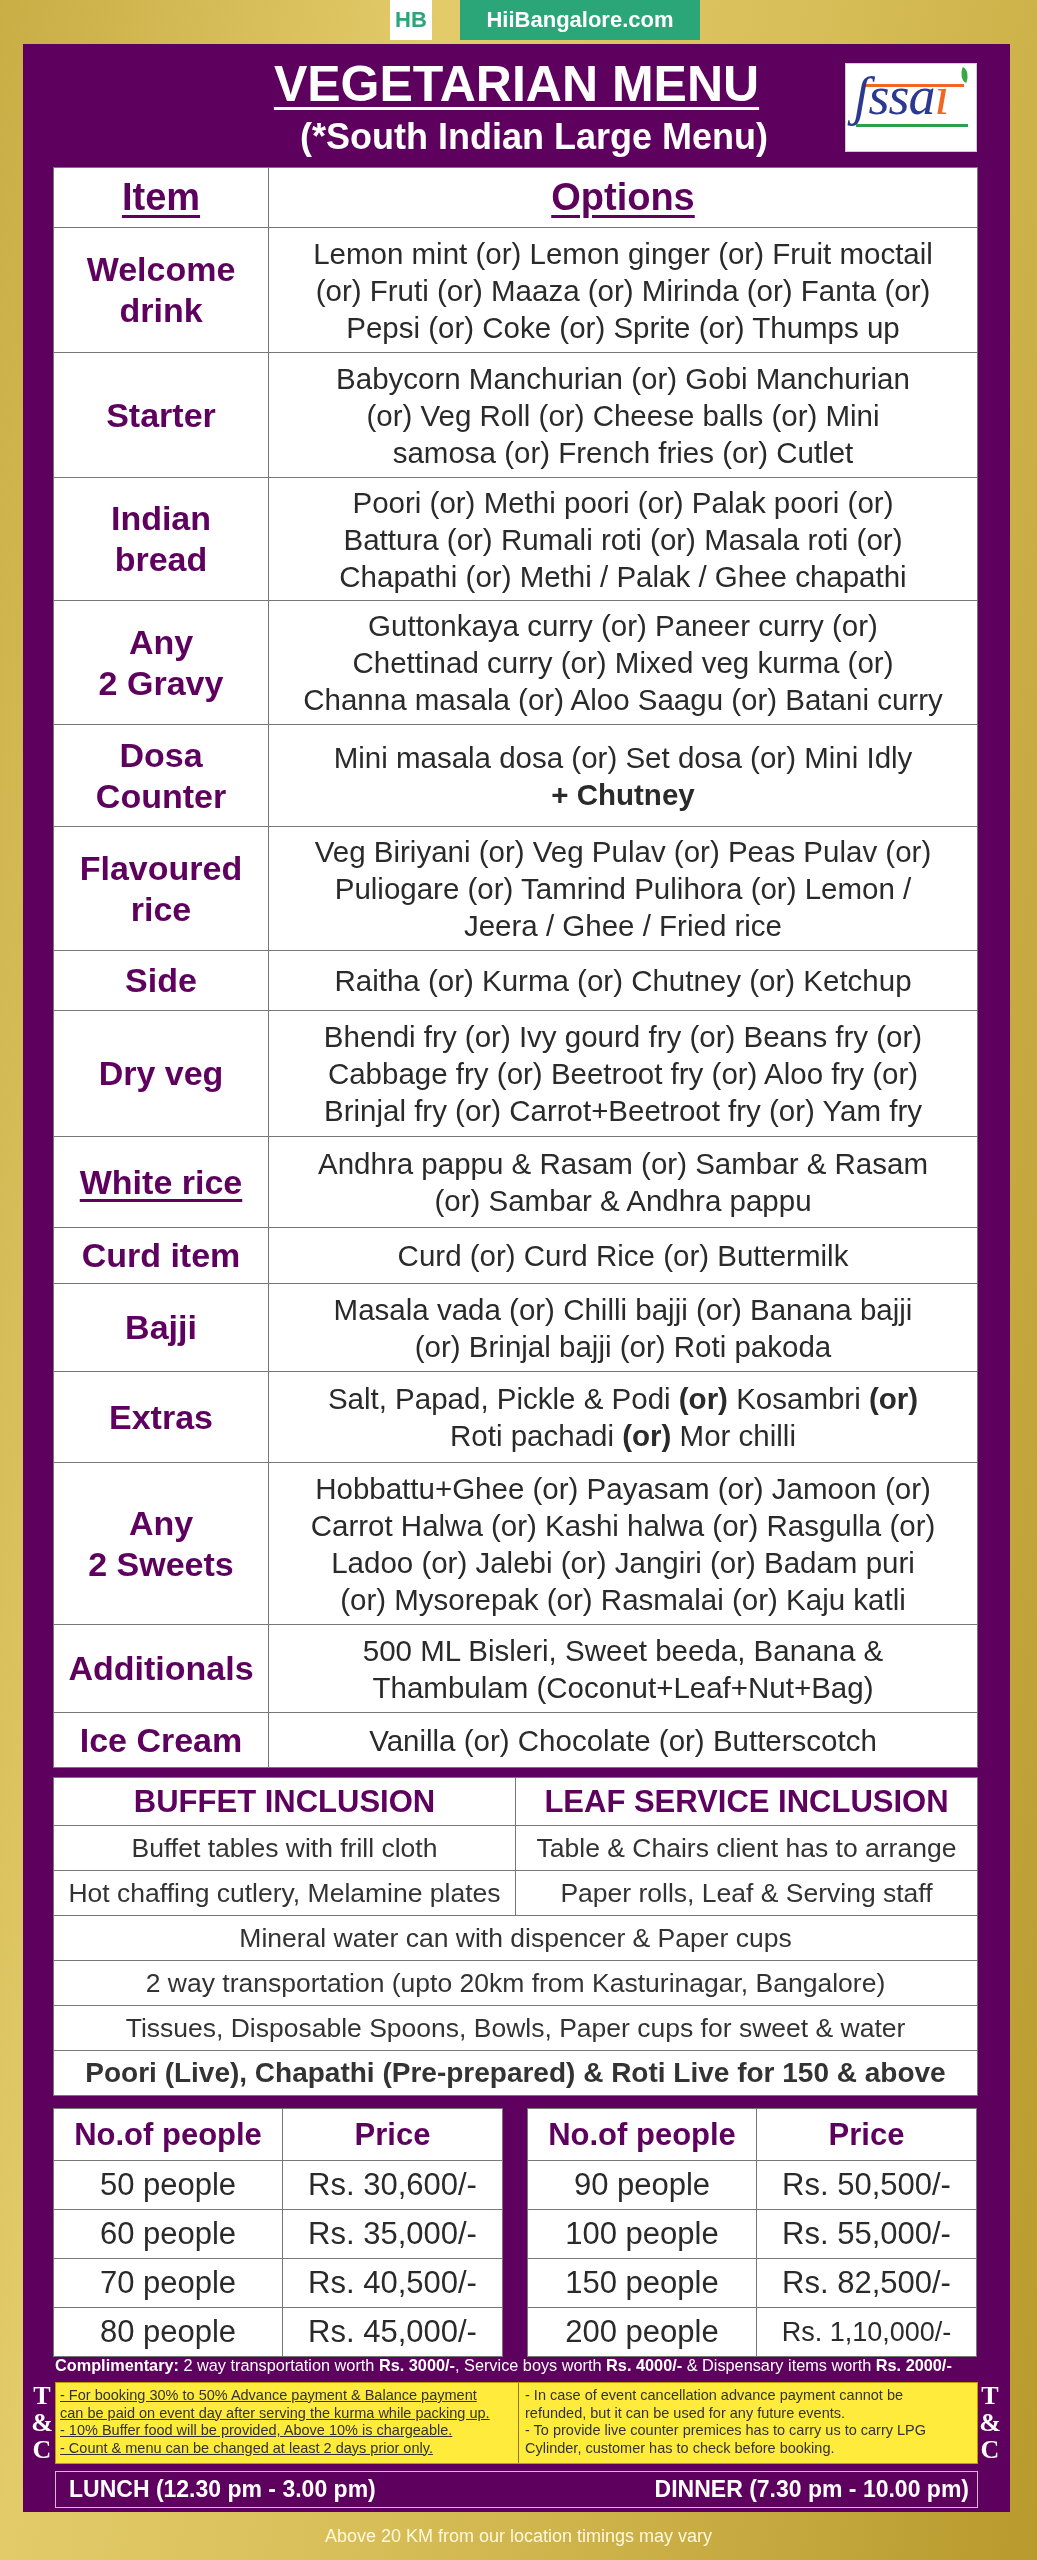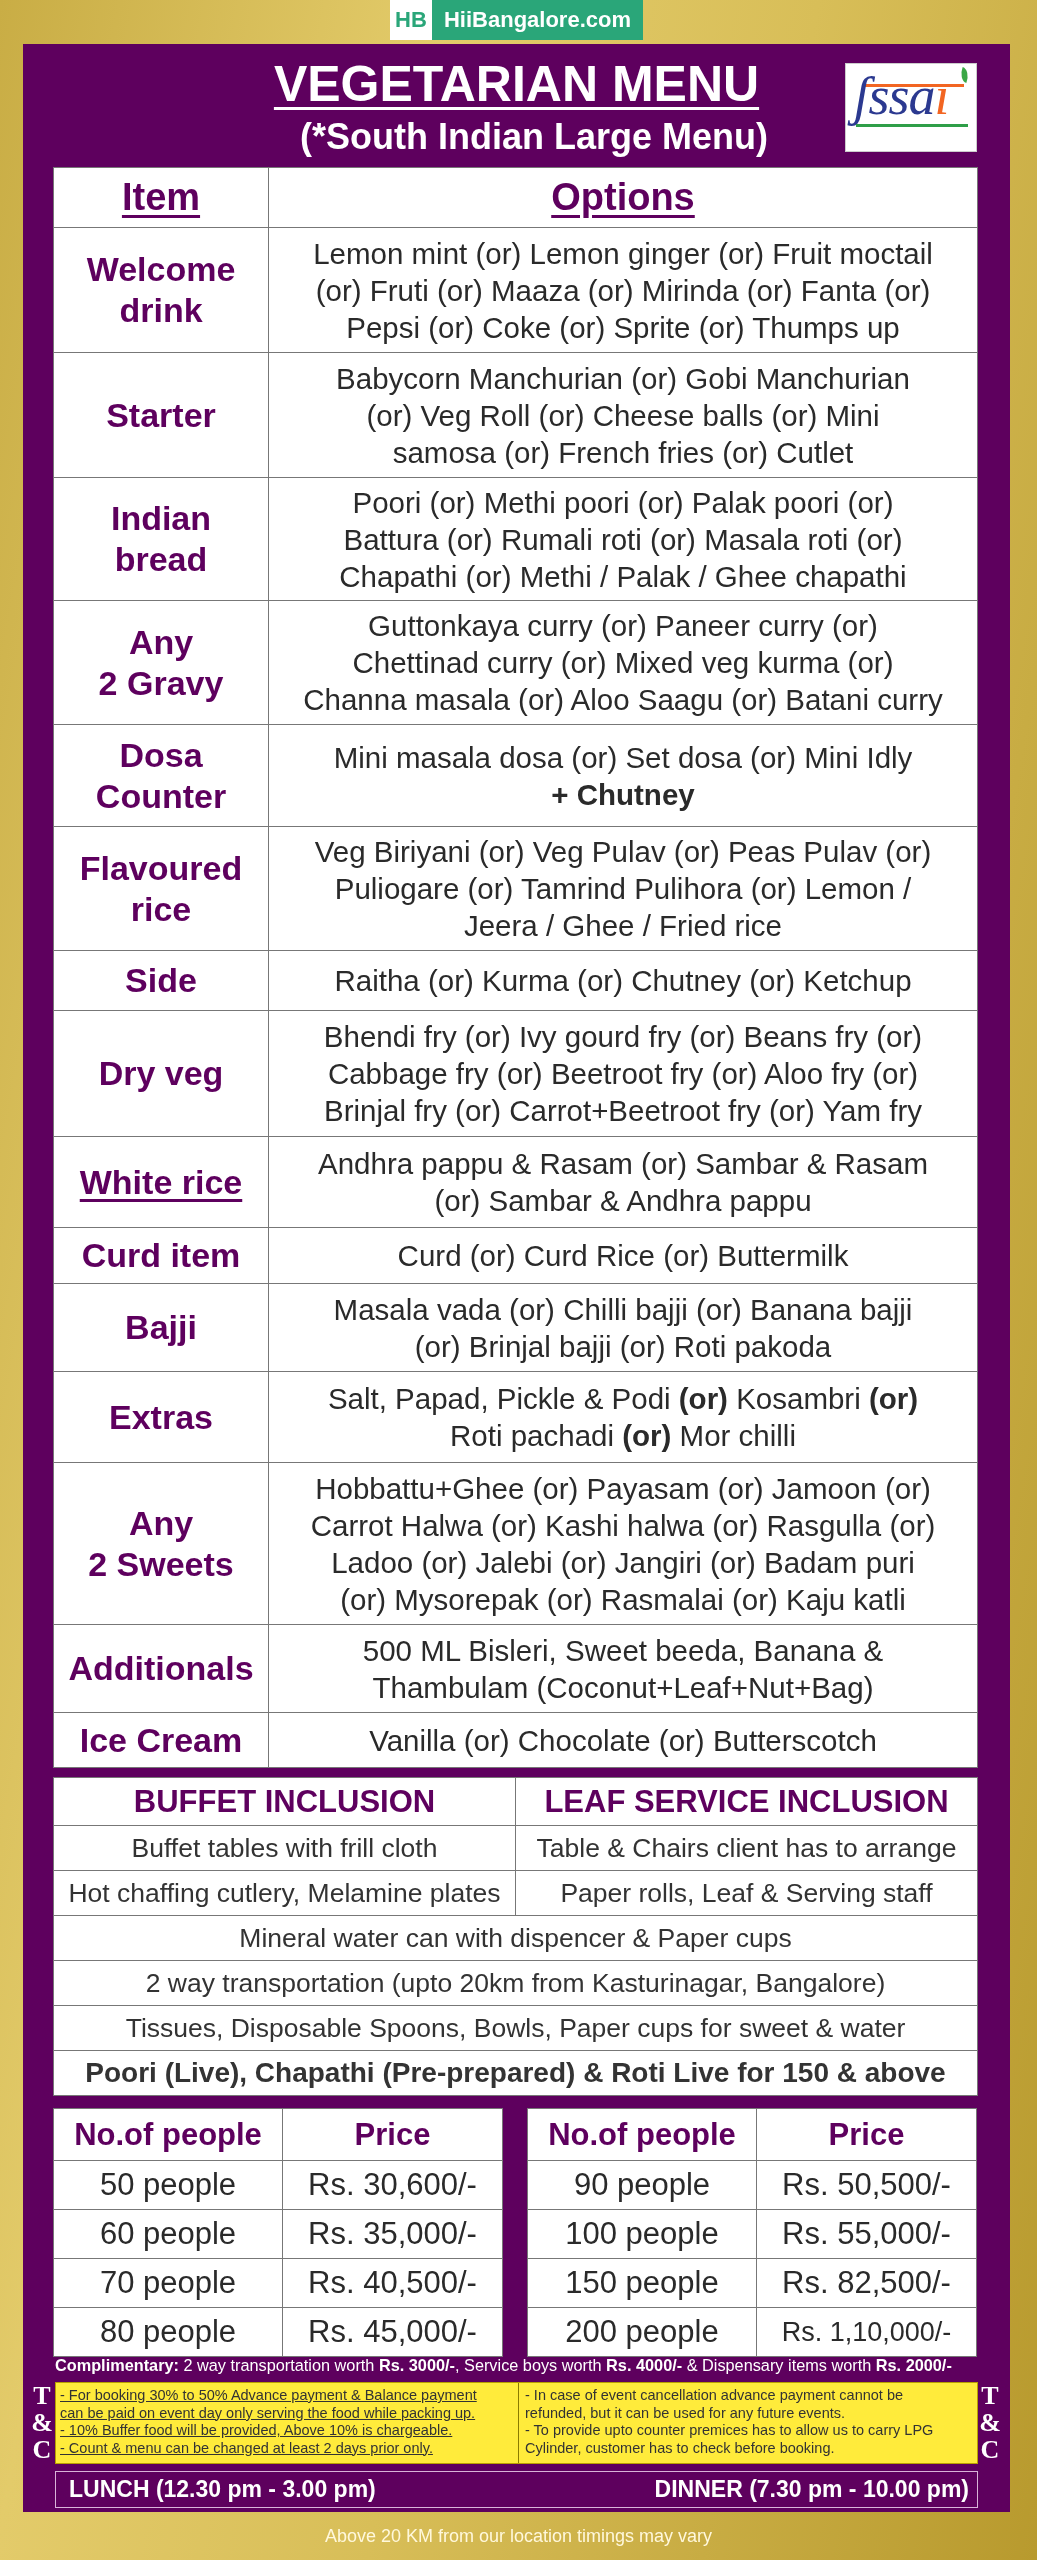--- a/index.html
+++ b/index.html
@@ -7,21 +7,21 @@
   body {
     position: relative;
     font-family: "Liberation Sans", sans-serif;
     background: linear-gradient(100deg, #c9ad45 0%, #e3cb6a 30%, #d8be58 55%, #b89a2e 100%);
   }
   .brand {
     position: absolute; left: 390px; top: 0; height: 40px; display: flex;
     font-family: "Liberation Sans", sans-serif; font-weight: bold; font-size: 22px; border-radius: 11px;
   }
   .brand .hb { background: #ffffff; color: #2aa679; width: 42px; display:flex; align-items:center; justify-content:center; }
-  .brand .site { background: #2aa679; color: #ffffff; width: 211px; display:flex; align-items:center; justify-content:center; }
+  .brand .site { background: #2aa679; color: #ffffff; width: 240px; display:flex; align-items:center; justify-content:center;margin-left:28px; }
 
   .panel {
     position: absolute; left: 23px; top: 44px; width: 987px; height: 2468px;
     background: #5e005e;
   }
   .title {
     position: absolute; left: 0; width: 987px; top: 12px; text-align: center;
     color: #ffffff; font-weight: bold; font-size: 50px; line-height: 56px; letter-spacing: 0px;
   }
   .title span { text-decoration: underline; text-decoration-thickness: 3px; text-underline-offset: 6px; }
@@ -393,28 +393,28 @@
   </div>
 
   <div class="tc-side l">
     <div>T</div>
     <div>&amp;</div>
     <div>C</div>
   </div>
   <div class="tc">
     <div class="col a">
       <div>- For booking 30% to 50% Advance payment &amp; Balance payment</div>
-      <div>can be paid on event day only serving the food while packing up.</div>
+      <div>can be paid on event day after serving the kurma while packing up.</div>
       <div>- 10% Buffer food will be provided, Above 10% is chargeable.</div>
       <div>- Count &amp; menu can be changed at least 2 days prior only.</div>
     </div>
     <div class="col b">
       <div>- In case of event cancellation advance payment cannot be</div>
       <div>refunded, but it can be used for any future events.</div>
-      <div>- To provide upto counter premices has to allow us to carry LPG</div>
+      <div>- To provide live counter premices has to carry us to carry LPG</div>
       <div>Cylinder, customer has to check before booking.</div>
     </div>
   </div>
   <div class="tc-side r">
     <div>T</div>
     <div>&amp;</div>
     <div>C</div>
   </div>
 
   <div class="hours">

